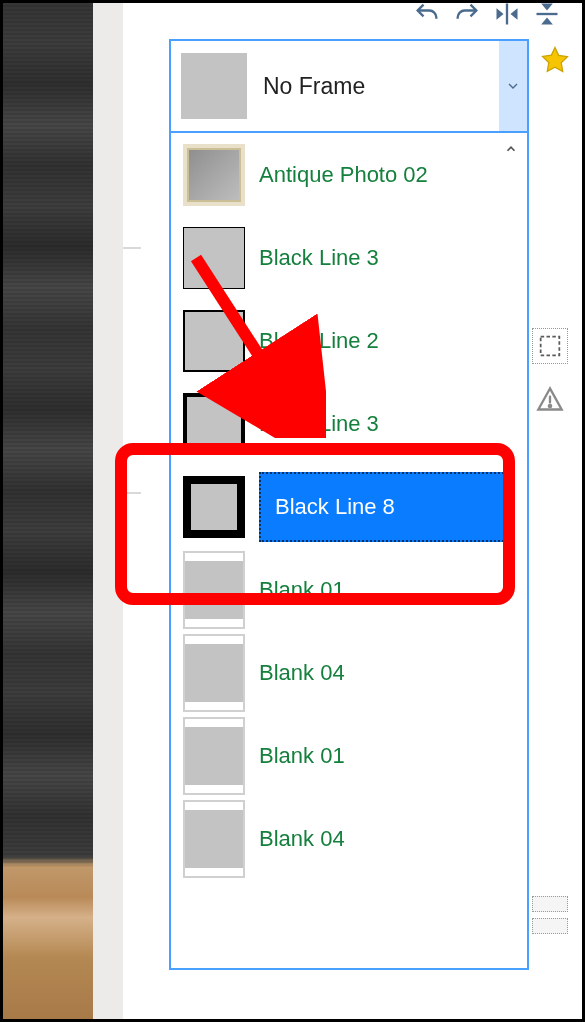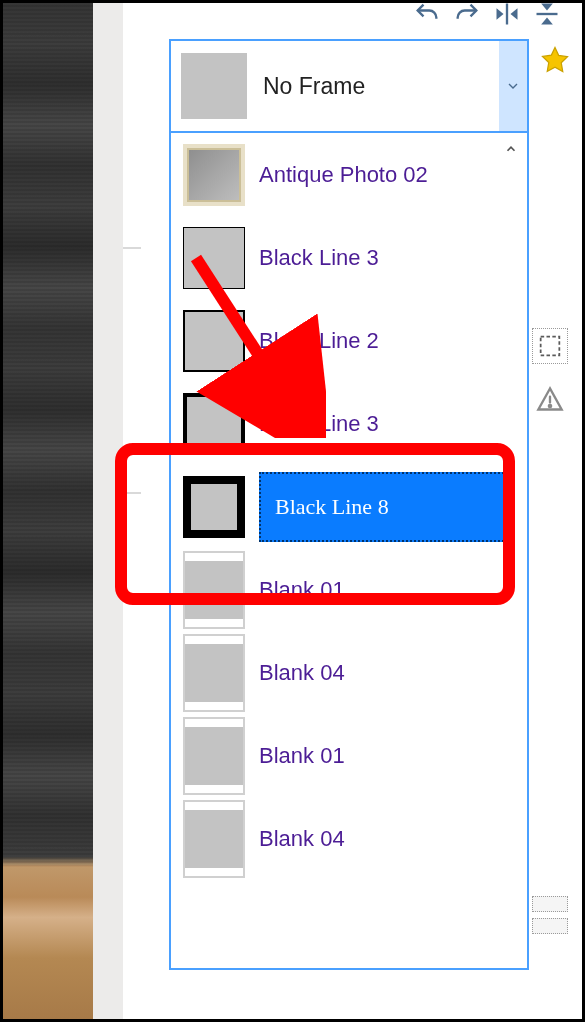--- a/index.html
+++ b/index.html
@@ -71,31 +71,31 @@
       height:835px;
     }
     .scroll-arrow{
       position:absolute; right:6px; top:6px; width:20px; height:20px; display:flex; align-items:center; justify-content:center; color:#4a4a4a;
     }
     .scroll-arrow svg{width:14px;height:14px;}
     .item{
       display:flex; align-items:center; height:83px; padding-left:12px;
     }
     .item .thumb{ width:62px; height:62px; background:#c3c3c3; margin-right:14px; position:relative;}
-    .item .lbl{ font-size:22px; color:#4c1d95;}
+    .item .lbl{ font-size:22px; color:#15803d;}
     .item.antique .thumb{ background:linear-gradient(135deg,#8d8d8d,#bfbfbf); border:4px solid #e8e0c8; box-shadow: inset 0 0 0 2px #cbbf98;}
     .item.bl1 .thumb{ box-shadow: inset 0 0 0 1px #000;}
     .item.bl2 .thumb{ box-shadow: inset 0 0 0 2px #000;}
     .item.bl4 .thumb{ box-shadow: inset 0 0 0 4px #000;}
     .item.bl8 .thumb{ background:#c3c3c3; border:8px solid #000; width:62px; height:62px;}
     .item.blank .thumb{ background:#c3c3c3; box-shadow:0 0 0 2px #d0d0d0 inset; }
     .item.blank .thumb::before{content:"";position:absolute;left:0;right:0;top:-8px;height:8px;background:#fff;border:2px solid #d0d0d0;border-bottom:none;}
     .item.blank .thumb::after{content:"";position:absolute;left:0;right:0;bottom:-8px;height:8px;background:#fff;border:2px solid #d0d0d0;border-top:none;}
 
-    .item.selected{ position:relative;font-family:Liberation Serif, serif; }
+    .item.selected{ position:relative; }
     .item.selected .lbl-wrap{
       background:#0a7cff; color:#fff; border:2px dotted #00336b;
       padding:20px 14px; flex:1; margin-right:20px; font-size:22px;
     }
     .item.selected .lbl{ color:#fff; }
 
     
     .callout{
       position:absolute; left:112px; top:440px; width:400px; height:162px;
       border:12px solid #ff0000; border-radius:18px; pointer-events:none;

